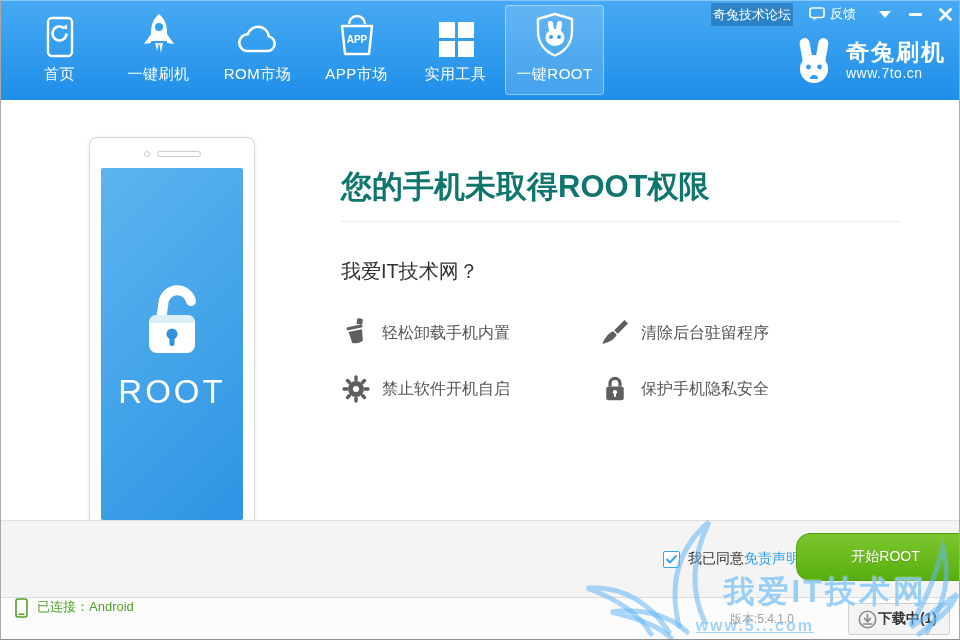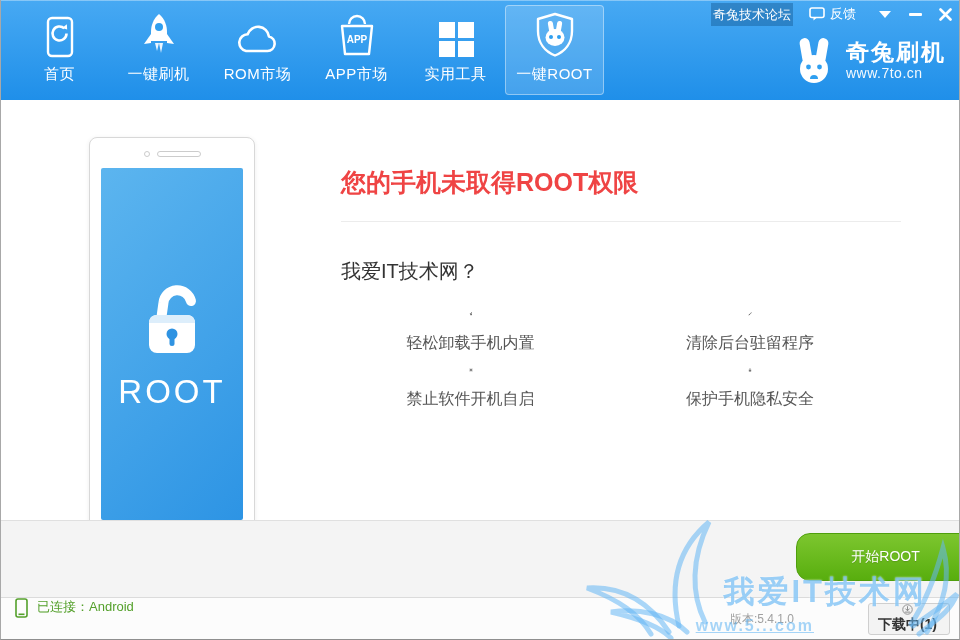--- a/index.html
+++ b/index.html
@@ -46,26 +46,26 @@
   .ear-dot { width:6px; height:6px; border:1px solid #ccc; border-radius:50%; }
   .ear-pill { width:44px; height:6px; border:1px solid #ccc; border-radius:4px; }
   .screen { position:absolute; left:11px; right:11px; top:30px; bottom:44px; border-radius:2px;
             background:linear-gradient(135deg,#5cb5ef 0%,#2d94e4 100%);
             display:flex; flex-direction:column; align-items:center; justify-content:center; }
   .screen-root-label { color:#fff; font-size:33px; letter-spacing:3px; margin-top:10px; font-weight:400; }
   .phone-nav { position:absolute; bottom:9px; left:0; width:100%; display:flex;
                justify-content:space-evenly; align-items:center; }
 
   .main-text { position:absolute; left:340px; top:0; width:580px; }
-  .page-title { position:absolute; top:66px; left:0; font-size:25px; font-weight:bold; color:#ef4444; }
+  .page-title { position:absolute; top:66px; left:0; font-size:31px; font-weight:bold; color:#0f766e; }
   .title-divider { position:absolute; top:121px; left:0; width:560px; height:1px; background:#ececec; }
   .why-heading { position:absolute; top:158px; left:0; font-size:20px; color:#333; }
   .features { position:absolute; top:212px; left:0; display:grid;
               grid-template-columns:259px 300px; grid-auto-rows:42px; row-gap:14px; }
-  .feature { display:flex; align-items:center; gap:17px;flex-direction:column; }
+  .feature { display:flex; align-items:center; gap:11px; }
   .feature-label { font-size:16px; color:#555; }
 
   
   .action-panel { position:absolute; left:0; top:520px; width:958px; height:77px;
                   background:#f4f4f4; border-top:1px solid #e0e0e0; }
   .agree-row { position:absolute; left:662px; top:29px; display:flex; align-items:center; }
   .checkbox { width:17px; height:17px; background:#fff; border:1px solid #39a3f1; border-radius:2px;
               display:flex; align-items:center; justify-content:center; cursor:pointer; }
   .agree-label { font-size:14px; color:#333; margin-left:8px; }
   .disclaimer-link { font-size:14px; color:#2f9ff0; cursor:pointer; }
@@ -75,21 +75,21 @@
                cursor:pointer; text-shadow:0 1px 1px rgba(0,0,0,.15); }
 
   
   .statusbar { position:absolute; left:0; top:597px; width:958px; height:42px;
                background:#fcfcfc; border-top:1px solid #dbdbdb; }
   .conn { position:absolute; left:14px; top:0; height:100%; display:flex; align-items:flex-start; gap:9px; }
   .conn-label { font-size:13px; color:#54a02b; }
   .version-label { position:absolute; right:165px; top:13px; font-size:12px; color:#a0a0a0; }
   .download-btn { position:absolute; right:9px; top:5px; height:32px; padding:0 12px 0 9px;
                   background:#f3f3f3; border:1px solid #cfcfcf; border-radius:3px;
-                  display:flex; align-items:center; gap:1px; cursor:pointer;flex-direction:column; }
+                  display:flex; align-items:center; gap:1px; cursor:pointer; }
   .download-label { font-size:14px; color:#333; font-weight:bold; }
 
   
   .watermark { position:absolute; right:0; bottom:0; width:440px; height:125px;
                pointer-events:none; z-index:9; }
   .wm-t1 { position:absolute; right:32px; bottom:26px; font-size:31px; font-weight:bold;
            color:rgba(92,178,242,.62); letter-spacing:3px; text-shadow:0 0 2px rgba(255,255,255,.8); }
   .wm-t2 { position:absolute; right:145px; bottom:4px; font-size:16px; font-weight:bold;
            color:rgba(92,178,242,.55); letter-spacing:2px;text-decoration:underline; }
   .wm-wings { position:absolute; left:0; top:0; }
@@ -285,20 +285,29 @@
             <circle cx="12" cy="14.5" r="1.7" fill="#fff"></circle>
             <rect x="11.2" y="15" width="1.6" height="3.4" rx=".8" fill="#fff"></rect>
           </svg>
           <span class="feature-label">保护手机隐私安全</span>
         </div>
       </div>
     </div>
   </div>
 
   <div class="action-panel">
+    <div class="agree-row">
+      <span class="checkbox">
+        <svg width="11" height="9" viewBox="0 0 11 9">
+          <path d="M1 4.5 L4 7.5 L10 1" fill="none" stroke="#39a3f1" stroke-width="2" stroke-linecap="round" stroke-linejoin="round"></path>
+        </svg>
+      </span>
+      <span class="agree-label">我已同意</span>
+      <span class="disclaimer-link">免责声明</span>
+    </div>
     <div class="start-btn">开始ROOT</div>
   </div>
 
   <div class="statusbar">
     <div class="conn">
       <svg width="13" height="20" viewBox="0 0 13 20">
         <rect x="1" y="1" width="11" height="18" rx="2" fill="none" stroke="#54a02b" stroke-width="1.6"></rect>
         <rect x="3.5" y="15.5" width="6" height="1.6" fill="#54a02b"></rect>
       </svg>
       <span class="conn-label">已连接：Android</span>

